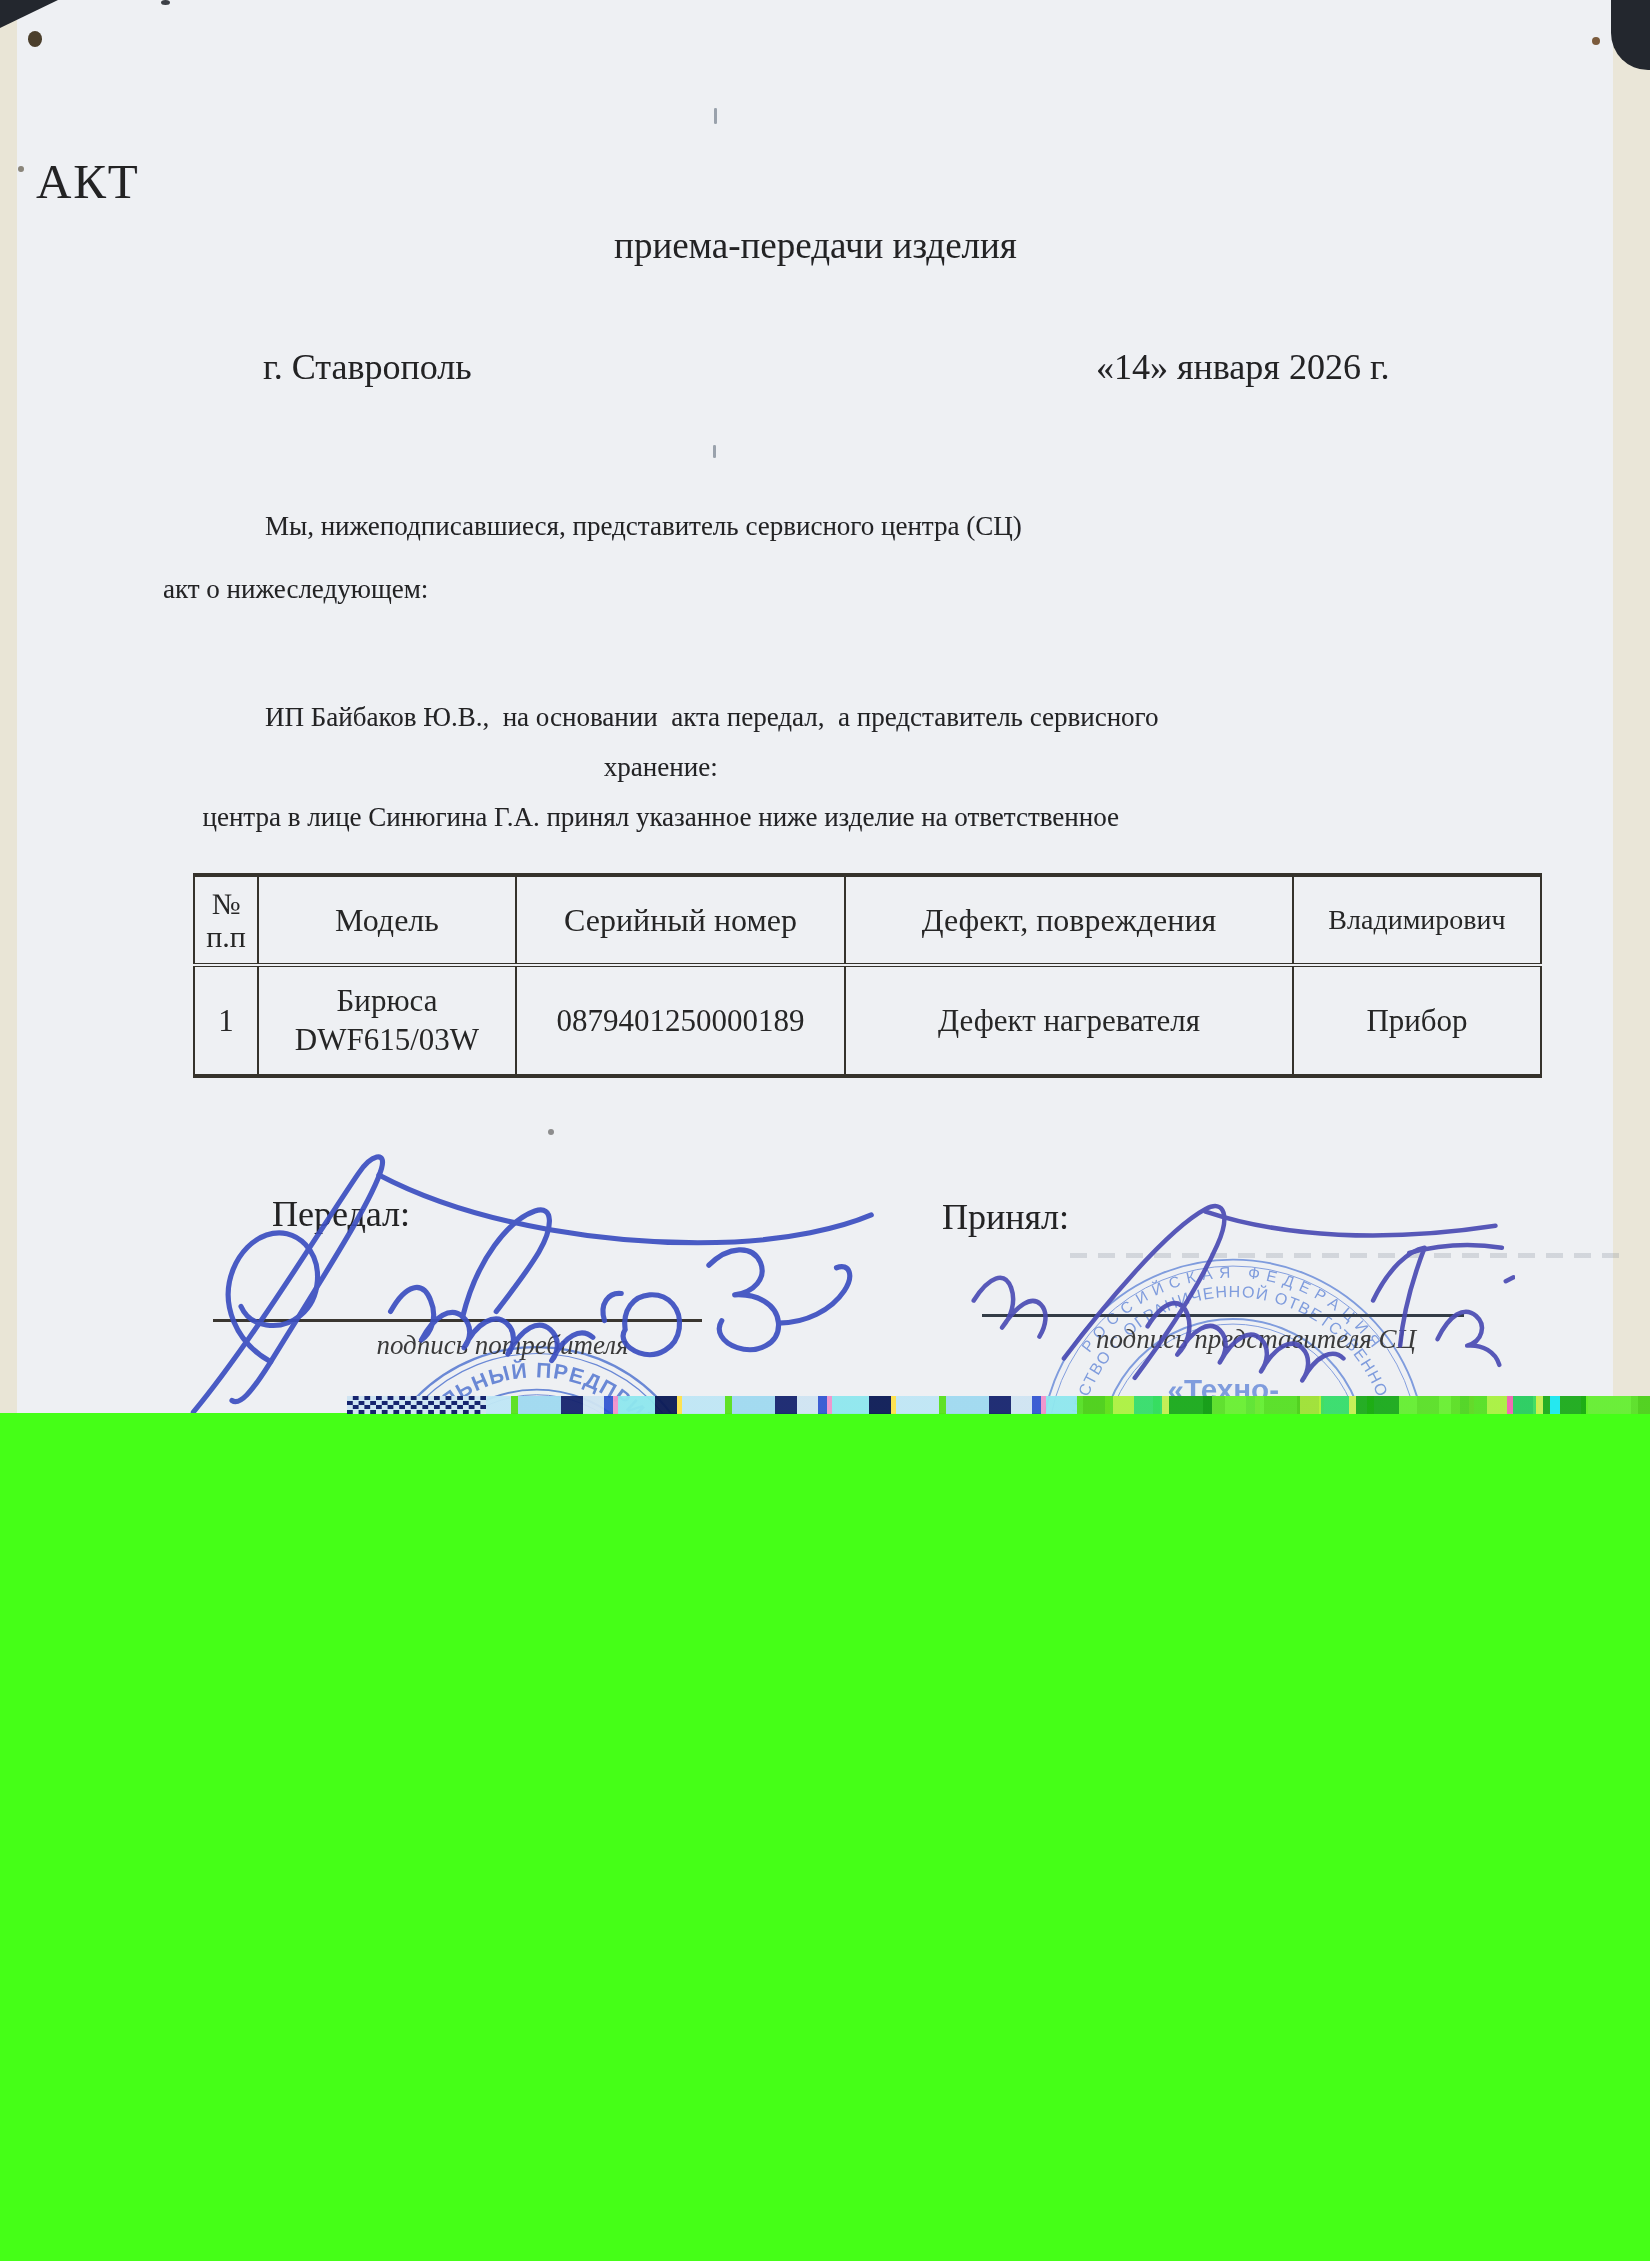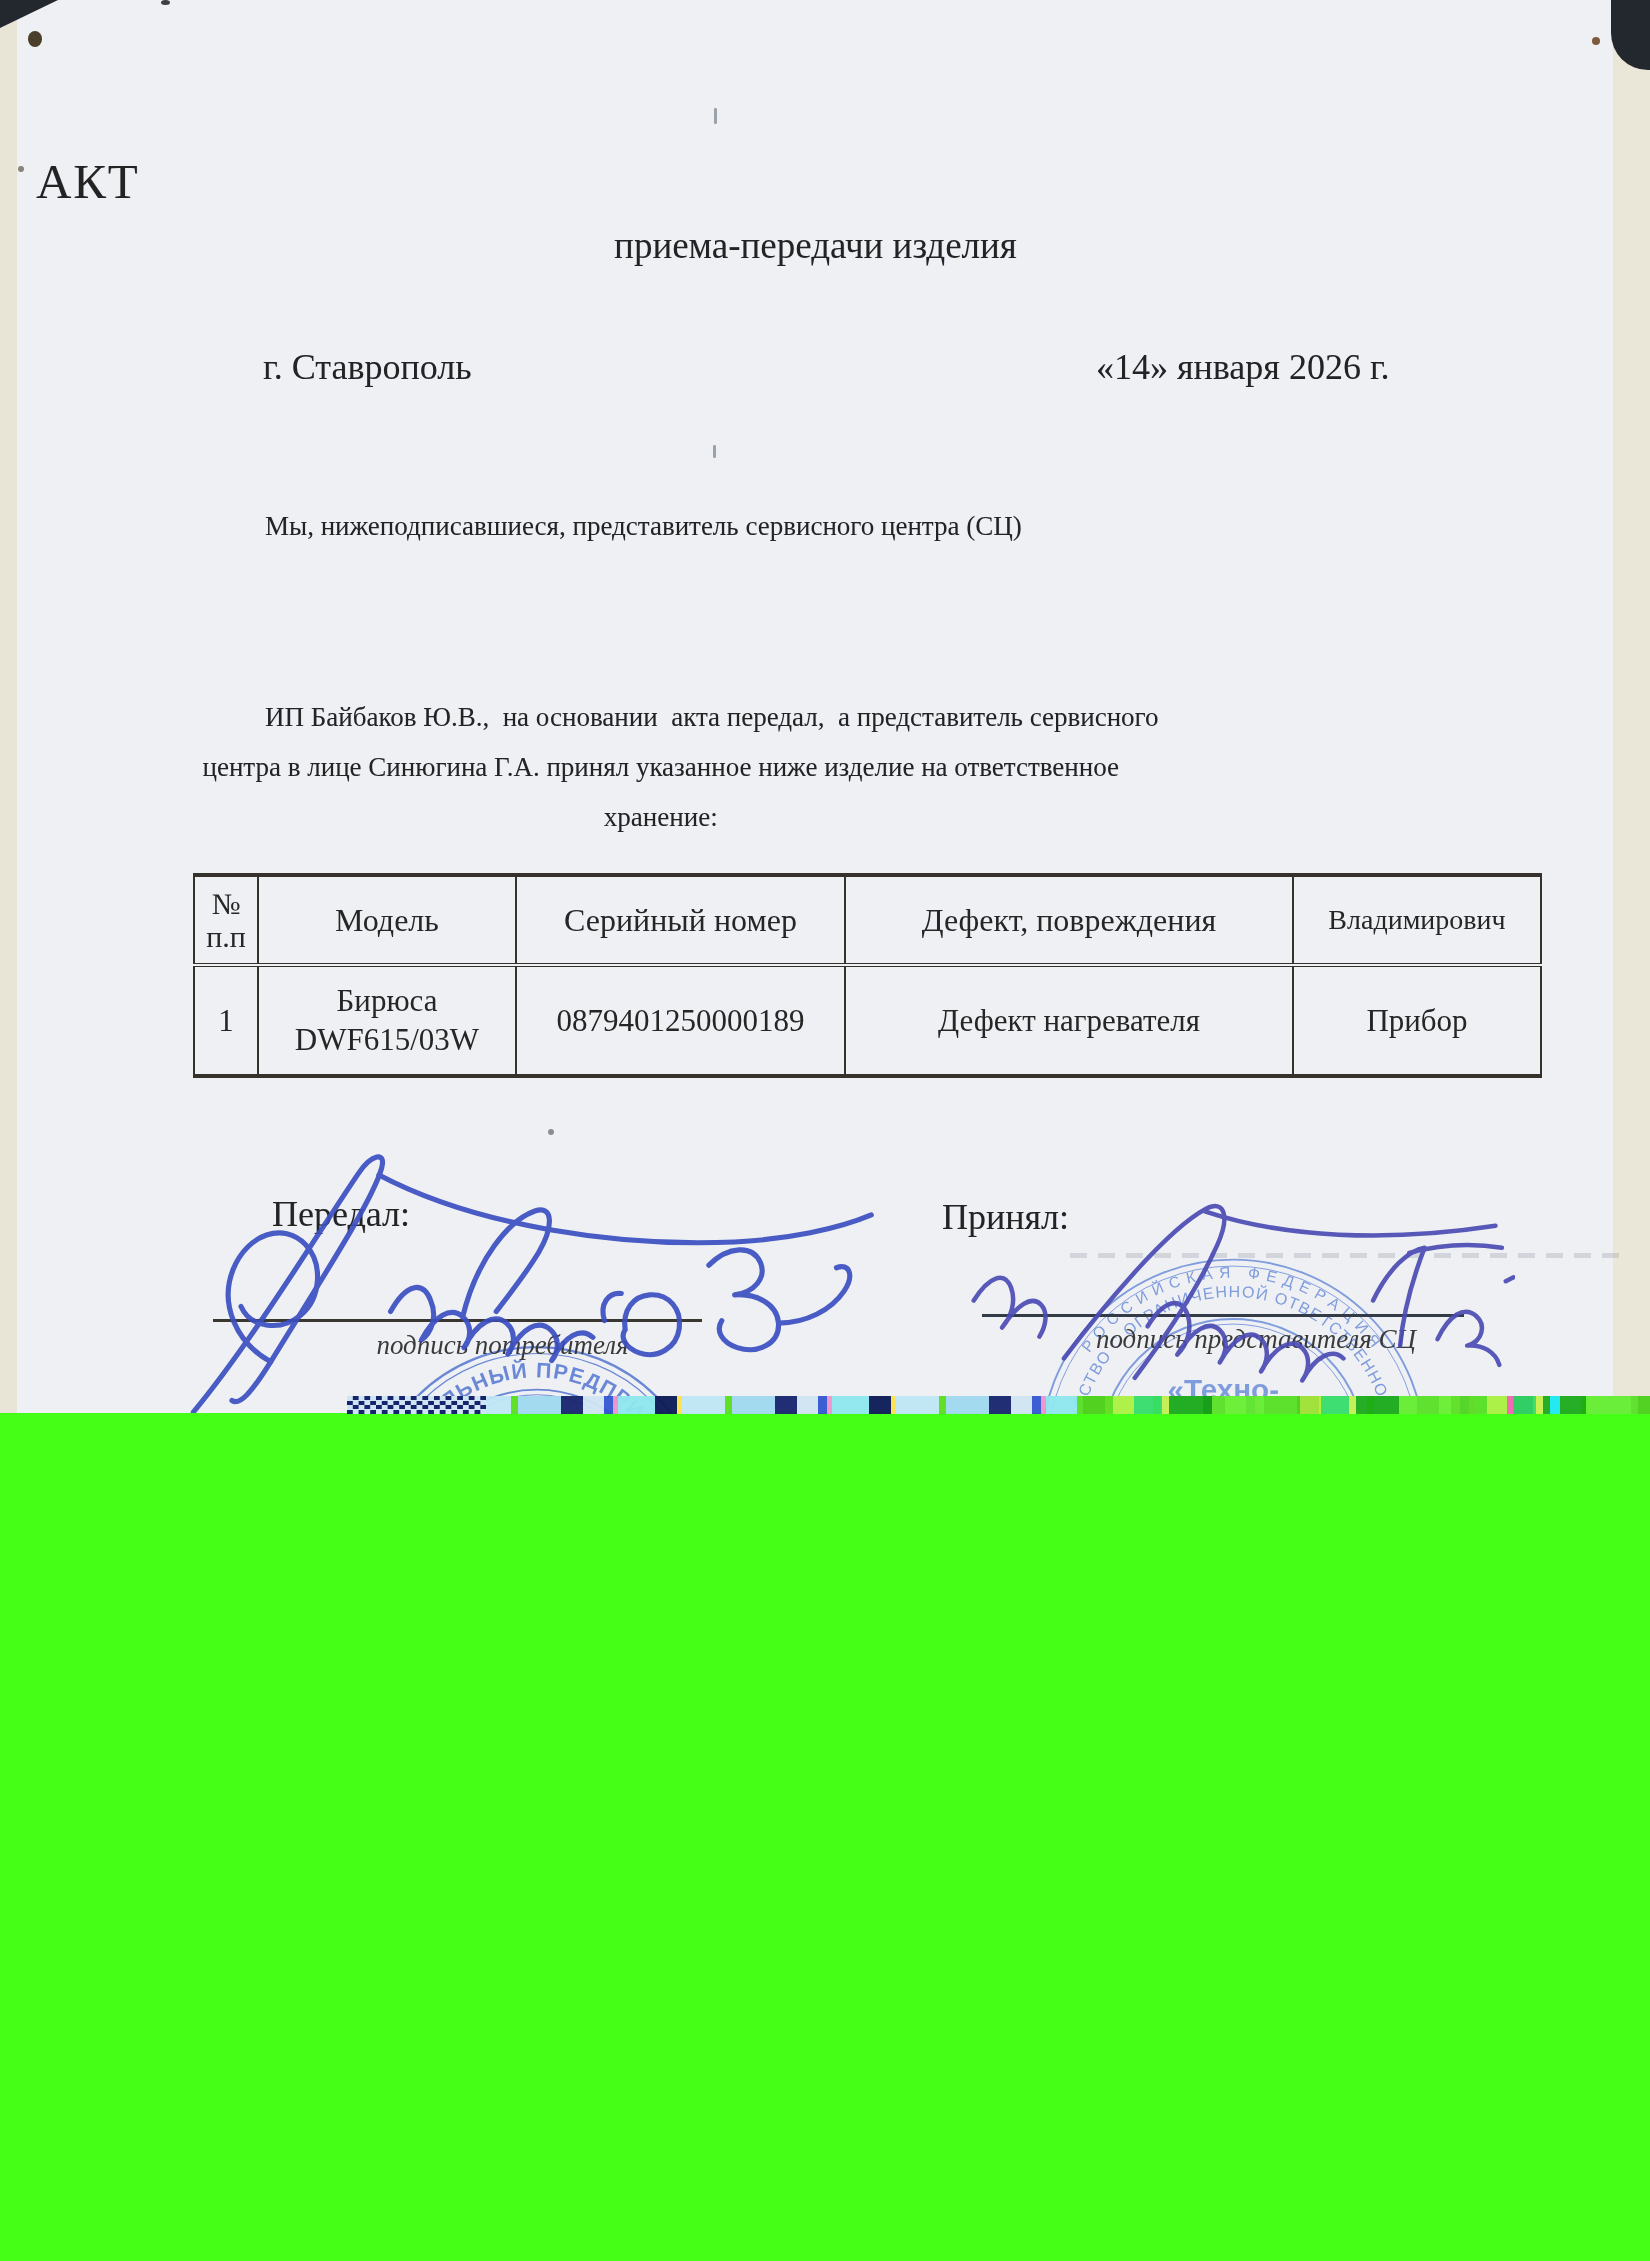--- a/index.html
+++ b/index.html
@@ -90,25 +90,26 @@
     <div class="speck" style="left:1592px;top:37px;width:8.4px;height:8.4px;background:#7b5b3c;"></div>
 
     <div class="t title">АКТ</div>
     <div class="t subtitle">приема-передачи изделия</div>
 
     <div class="t city">г. Ставрополь</div>
     <div class="t date">«14» января 2026 г.</div>
 
     <div class="para" id="para1">
       <div class="line indent">Мы, нижеподписавшиеся, представитель сервисного центра (СЦ)</div>
+      <div class="line">акт о нижеследующем:</div>
     </div>
     <div class="para" id="para2">
       <div class="line indent">ИП Байбаков Ю.В.,  на основании  акта передал,  а представитель сервисного</div>
+      <div class="line">хранение:</div>
       <div class="line">центра в лице Синюгина Г.А. принял указанное ниже изделие на ответственное</div>
-      <div class="line">хранение:</div>
     </div>
 
     <table class="items">
       <colgroup>
         <col style="width:64px">
           <col style="width:258px">
           <col style="width:329px">
         <col style="width:448px">
           <col style="width:248px">
       </colgroup>

